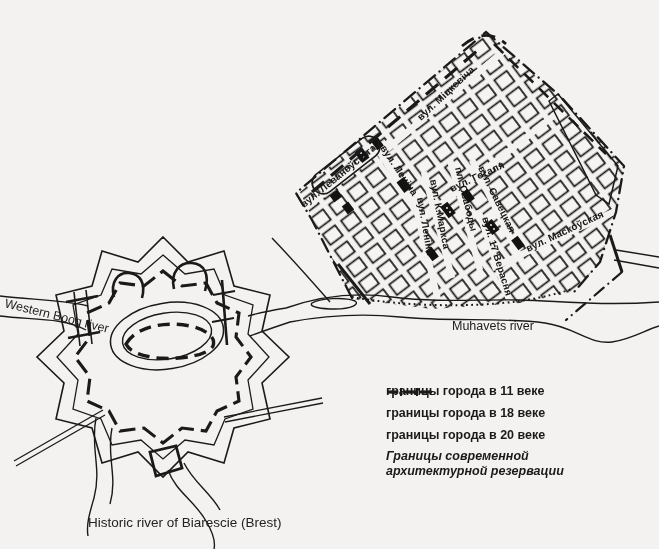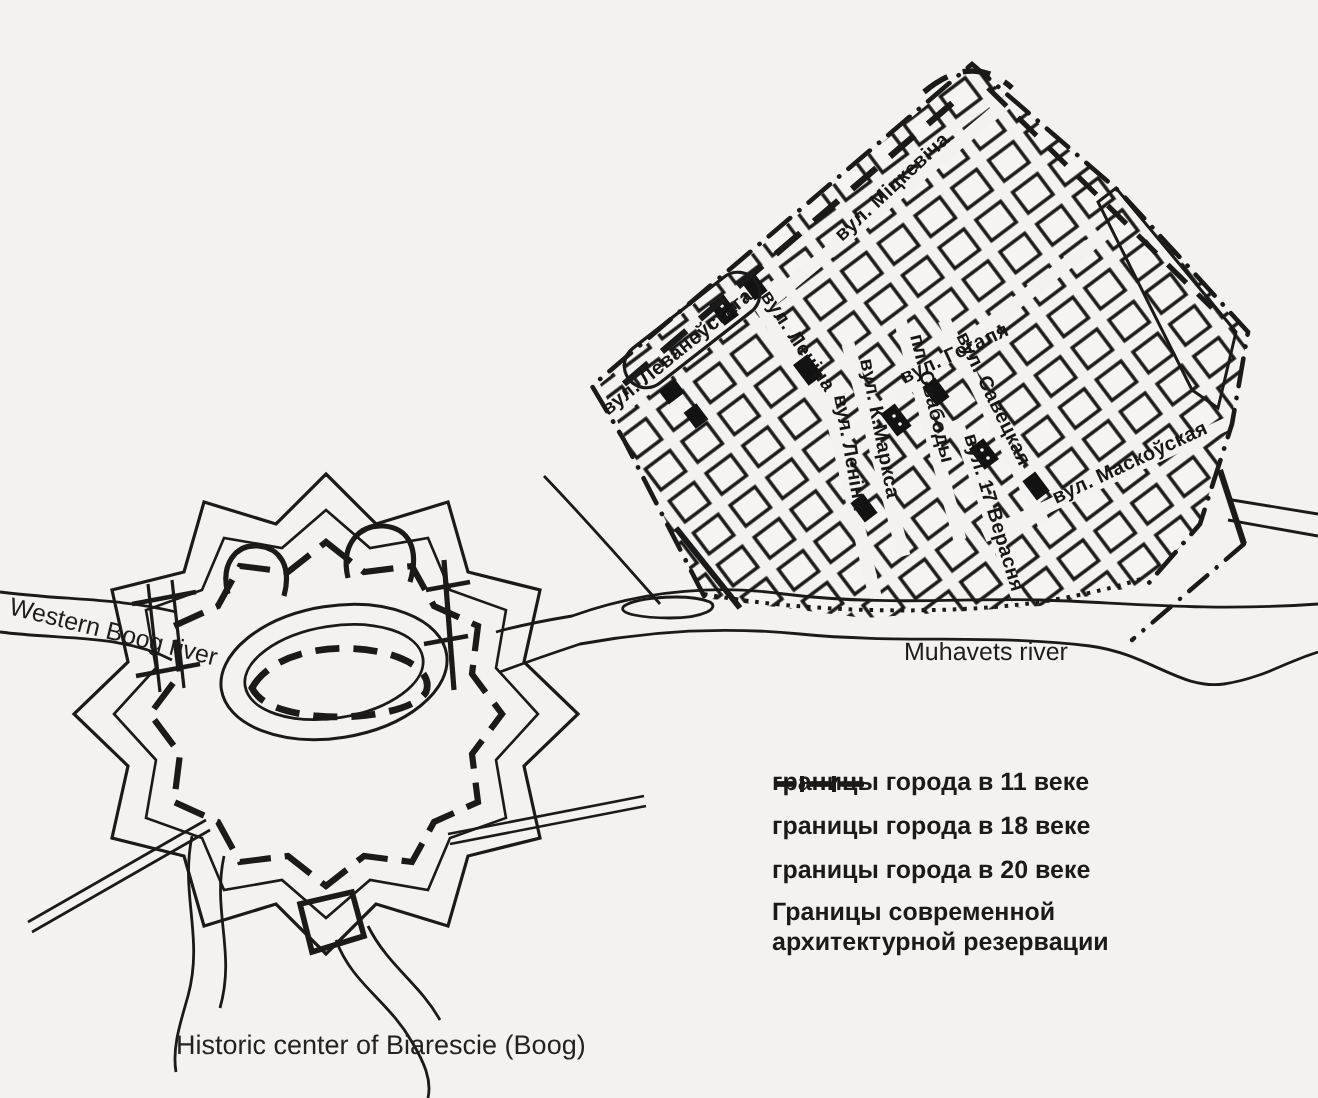--- a/index.html
+++ b/index.html
@@ -162,19 +162,19 @@
   <div class="legend-row">
     <svg width="46" height="12">
       <line x1="1" y1="6" x2="46" y2="6" stroke="#1a1a1a" stroke-width="2.6" stroke-dasharray="9 4 2.5 4"></line>
     </svg>
     <span class="legend-label">границы города в 20 веке</span>
   </div>
   <div class="legend-row">
     <svg width="46" height="12">
       <line x1="1" y1="6" x2="46" y2="6" stroke="#1a1a1a" stroke-width="2.6" stroke-dasharray="1.6 3"></line>
     </svg>
-    <span class="legend-label" style="max-width:210px;display:inline-block;">Границы современной архитектурной резервации</span>
+    <span class="legend-label" style="max-width:210px;display:inline-block;font-style:italic;">Границы современной архитектурной резервации</span>
   </div>
 </div>
 
-<div class="caption">Historic center of Biarescie (Boog)</div>
+<div class="caption">Historic river of Biarescie (Brest)</div>
 
 </div>
 
 </body></html>

